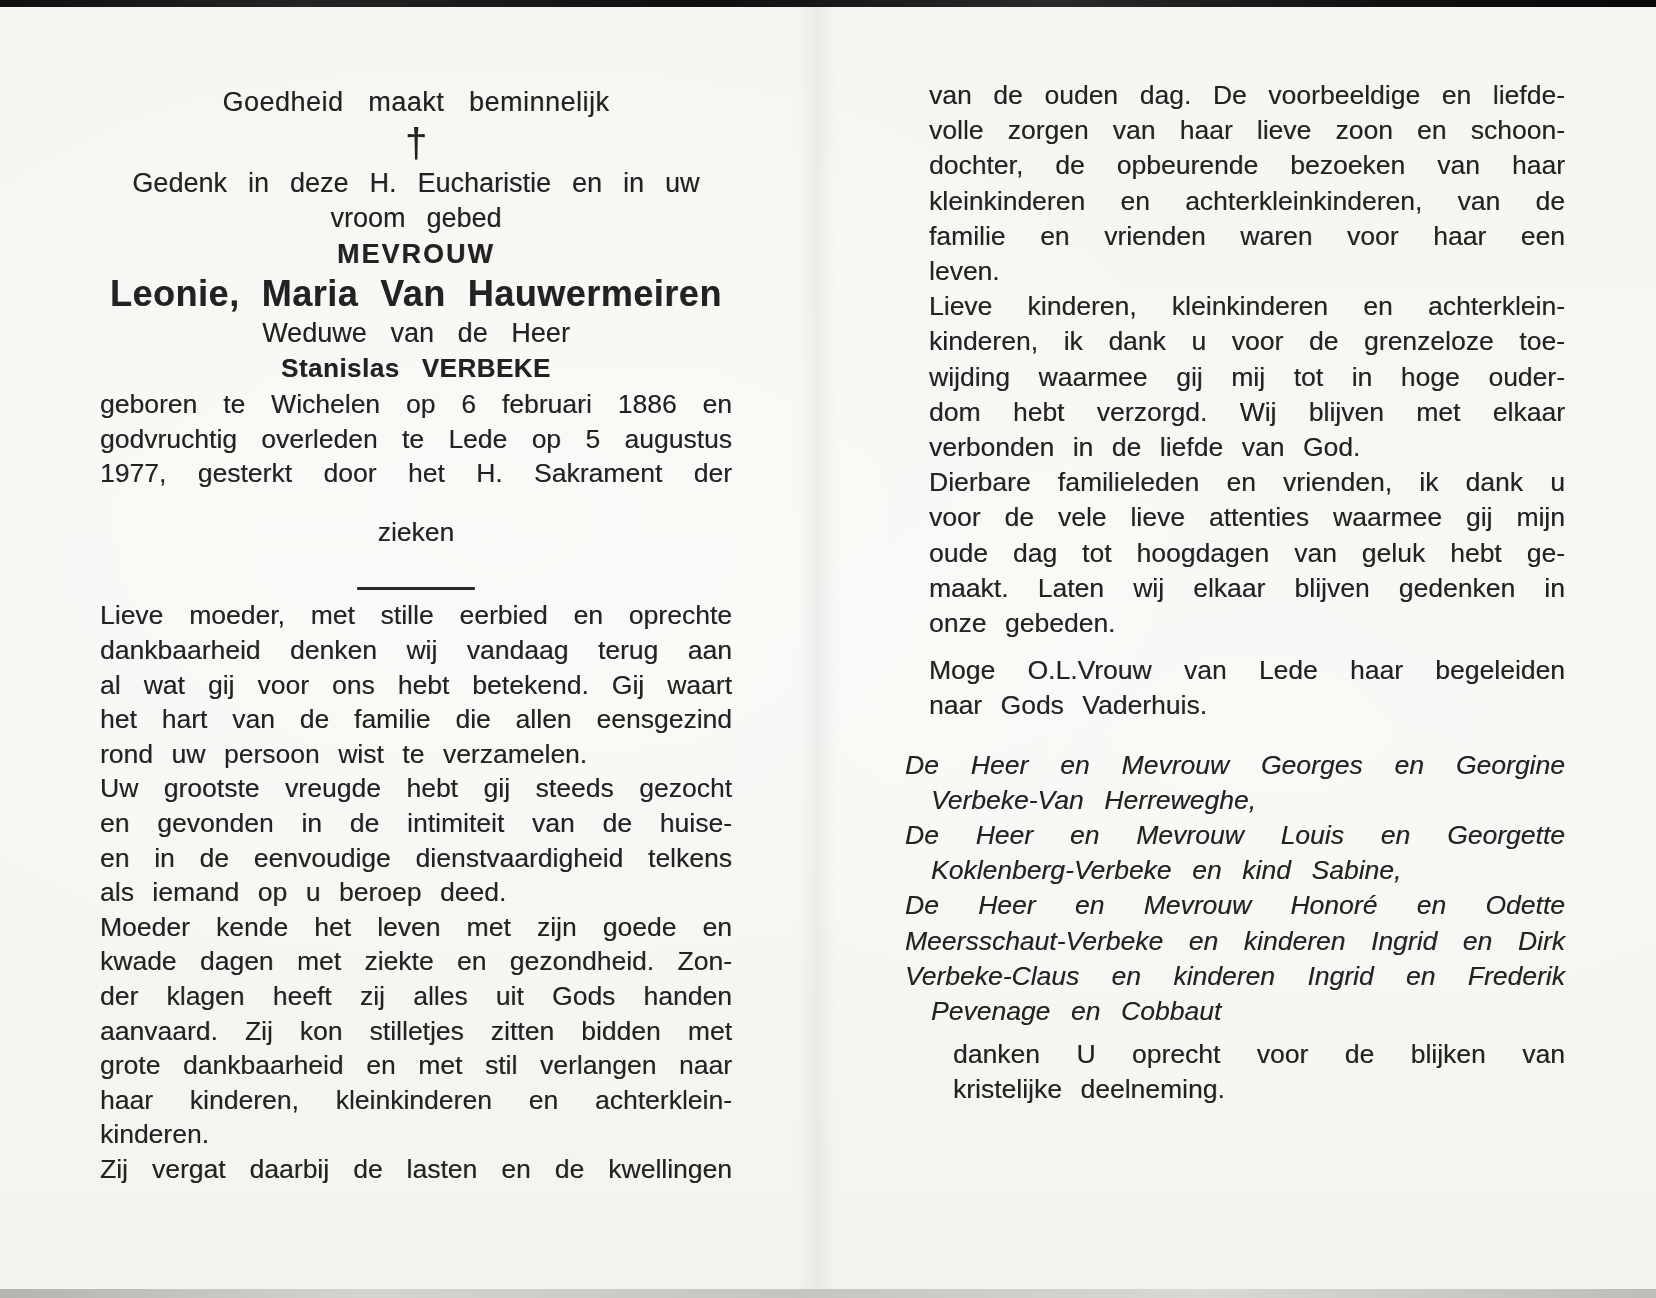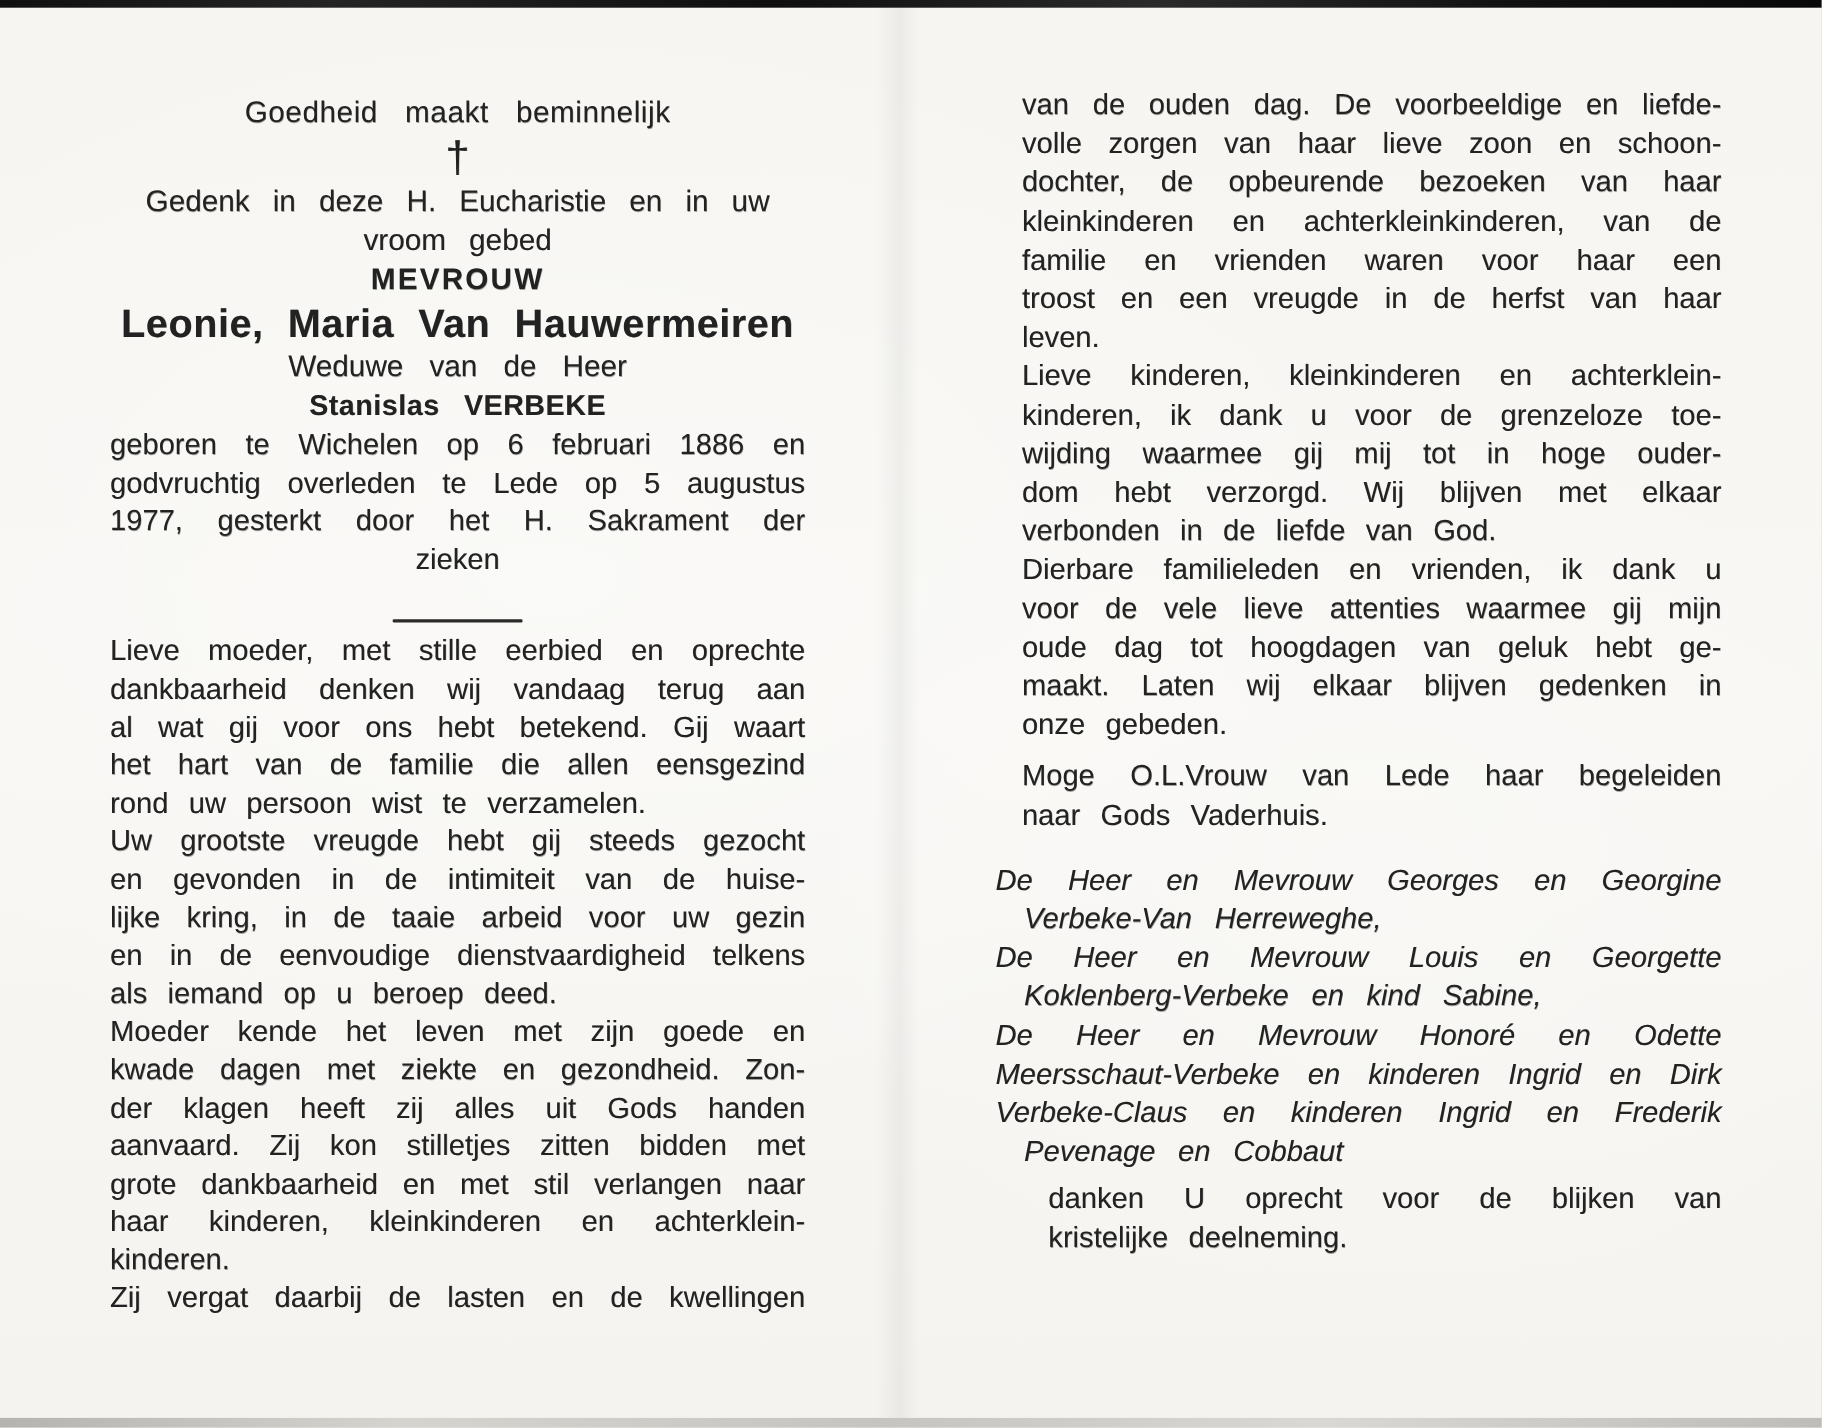--- a/index.html
+++ b/index.html
@@ -37,21 +37,21 @@
   .mevrouw{font-size:27px;font-weight:700;line-height:36px;text-align:center;letter-spacing:2px;word-spacing:0.4em;}
   .name{font-size:36px;font-weight:700;line-height:44px;text-align:center;word-spacing:0.32em;letter-spacing:0.5px;white-space:nowrap;}
   .widow{font-size:27px;line-height:35px;text-align:center;word-spacing:0.6em;}
   .spouse{font-size:26px;font-weight:700;line-height:34px;text-align:center;word-spacing:0.55em;letter-spacing:0.5px;}
   .vitals{margin-top:2px;}
 
   
   .line{font-size:26.5px;line-height:34.6px;text-align:justify;text-align-last:justify;}
   .col-right .line{line-height:35.2px;}
   .line.last{text-align-last:left;word-spacing:0.42em;}
-  .line.center{text-align:center;text-align-last:center;word-spacing:0.5em;}
+  .line.center{text-align:center;text-align-last:center;word-spacing:0.5em;margin-top:24px;}
   .line.gap{margin-top:12px;}
 
   .rule{width:118px;height:3px;background:#2a2a2a;margin:38px auto 8px auto;border-radius:1px;}
 
   .col-right .body .line{padding-left:24px;}
   .mourners{margin-top:24px;font-style:italic;}
   .mourners .line.indent{padding-left:26px;text-align:left;text-align-last:left;word-spacing:0.5em;}
   .closing{margin-top:8px;}
   .closing .line{padding-left:48px;}
   .closing .line.last{text-align-last:left;}
@@ -87,21 +87,20 @@
     <div class="rule"></div>
     <div class="body">
 
     <div class="line">Lieve moeder, met stille eerbied en oprechte</div>
         <div class="line">dankbaarheid denken wij vandaag terug aan</div>
         <div class="line">al wat gij voor ons hebt betekend. Gij waart</div>
         <div class="line">het hart van de familie die allen eensgezind</div>
         <div class="line last">rond uw persoon wist te verzamelen.</div>
         <div class="line">Uw grootste vreugde hebt gij steeds gezocht</div>
         <div class="line">en gevonden in de intimiteit van de huise-</div>
-        <div class="line">lijke kring, in de taaie arbeid voor uw gezin</div>
         <div class="line">en in de eenvoudige dienstvaardigheid telkens</div>
         <div class="line last">als iemand op u beroep deed.</div>
         <div class="line">Moeder kende het leven met zijn goede en</div>
         <div class="line">kwade dagen met ziekte en gezondheid. Zon-</div>
         <div class="line">der klagen heeft zij alles uit Gods handen</div>
         <div class="line">aanvaard. Zij kon stilletjes zitten bidden met</div>
         <div class="line">grote dankbaarheid en met stil verlangen naar</div>
         <div class="line">haar kinderen, kleinkinderen en achterklein-</div>
         <div class="line last">kinderen.</div>
         <div class="line">Zij vergat daarbij de lasten en de kwellingen</div>
@@ -109,21 +108,20 @@
   </div>
 
   <div class="col col-right">
     <div class="body">
 
     <div class="line">van de ouden dag. De voorbeeldige en liefde-</div>
         <div class="line">volle zorgen van haar lieve zoon en schoon-</div>
         <div class="line">dochter, de opbeurende bezoeken van haar</div>
         <div class="line">kleinkinderen en achterkleinkinderen, van de</div>
         <div class="line">familie en vrienden waren voor haar een</div>
-        <div class="line">troost en een vreugde in de herfst van haar</div>
         <div class="line last">leven.</div>
         <div class="line">Lieve kinderen, kleinkinderen en achterklein-</div>
         <div class="line">kinderen, ik dank u voor de grenzeloze toe-</div>
         <div class="line">wijding waarmee gij mij tot in hoge ouder-</div>
         <div class="line">dom hebt verzorgd. Wij blijven met elkaar</div>
         <div class="line last">verbonden in de liefde van God.</div>
         <div class="line">Dierbare familieleden en vrienden, ik dank u</div>
         <div class="line">voor de vele lieve attenties waarmee gij mijn</div>
         <div class="line">oude dag tot hoogdagen van geluk hebt ge-</div>
         <div class="line">maakt. Laten wij elkaar blijven gedenken in</div>

